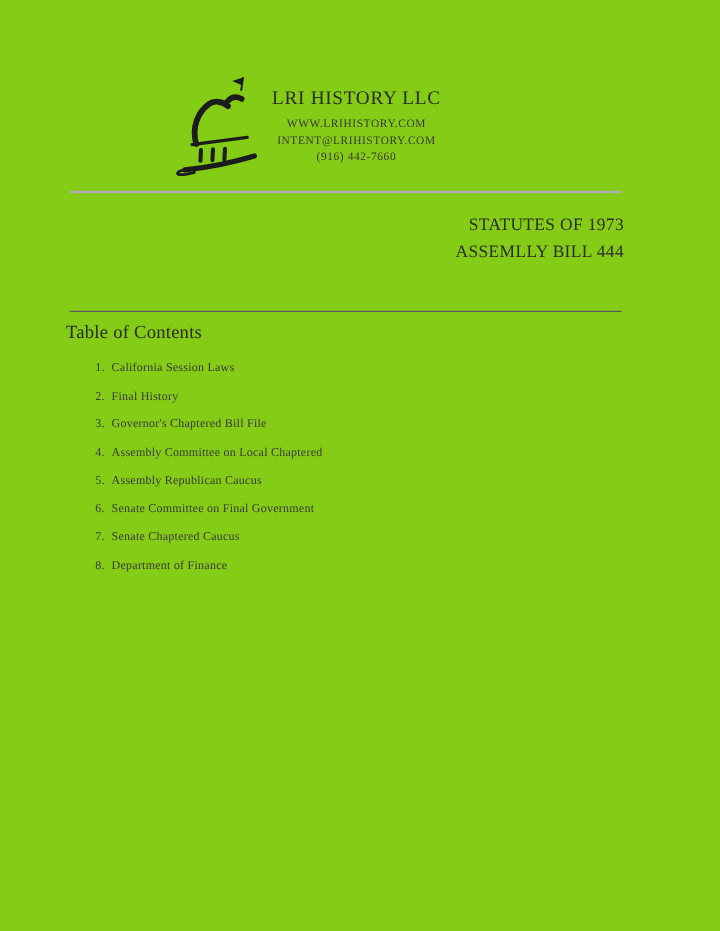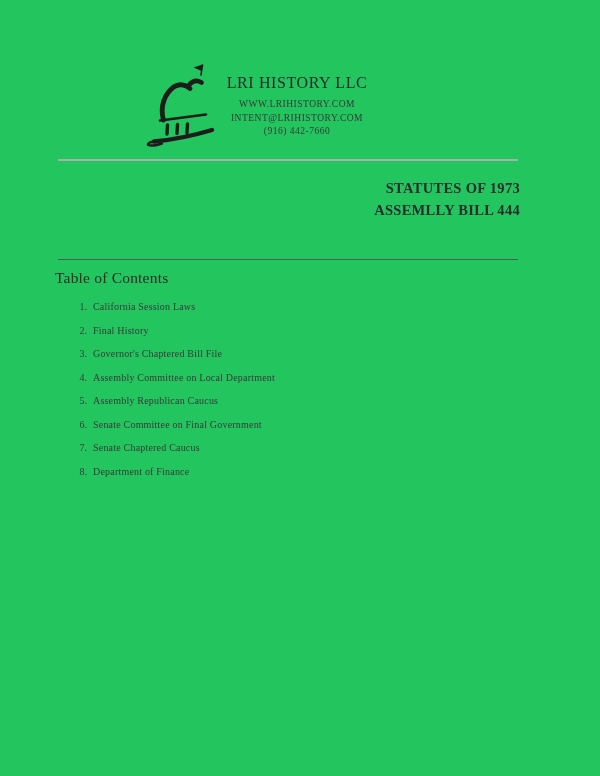--- a/index.html
+++ b/index.html
@@ -3,21 +3,21 @@
 <meta charset="utf-8">
 <style>
   * { margin: 0; padding: 0; box-sizing: border-box; }
   html, body { background: #ffffff; }
   body { font-family: "Liberation Serif", "DejaVu Serif", serif; }
 
   .page {
     position: relative;
     width: 600px;
     height: 776px;
-    background: #22c55e;
+    background: #84cc16;
     overflow: hidden;
   }
 
   
   .logo {
     position: absolute;
     left: 140px;
     top: 58px;
     width: 78px;
     height: 90px;
@@ -66,21 +66,21 @@
     border: none;
   }
 
   
   .reference {
     position: absolute;
     left: 58px;
     top: 177px;
     width: 462px;
     text-align: right;
-    font-weight: bold;
+    font-weight: normal;
     font-size: 14.5px;
     line-height: 22.3px;
     letter-spacing: 0.3px;
     color: #2d2d2d;
   }
   .reference .ref-line { white-space: pre-wrap; }
 
   
   .toc-title {
     position: absolute;
@@ -147,20 +147,20 @@
   </div>
 
   <hr class="rule-2">
 
   <h2 class="toc-title">Table of Contents</h2>
 
   <ol class="toc-list">
     <li>California Session Laws</li>
     <li>Final History</li>
     <li>Governor's Chaptered Bill File</li>
-    <li>Assembly Committee on Local Department</li>
+    <li>Assembly Committee on Local Chaptered</li>
     <li>Assembly Republican Caucus</li>
     <li>Senate Committee on Final Government</li>
     <li>Senate Chaptered Caucus</li>
     <li>Department of Finance</li>
   </ol>
 
 </div>
 
 </body></html>

